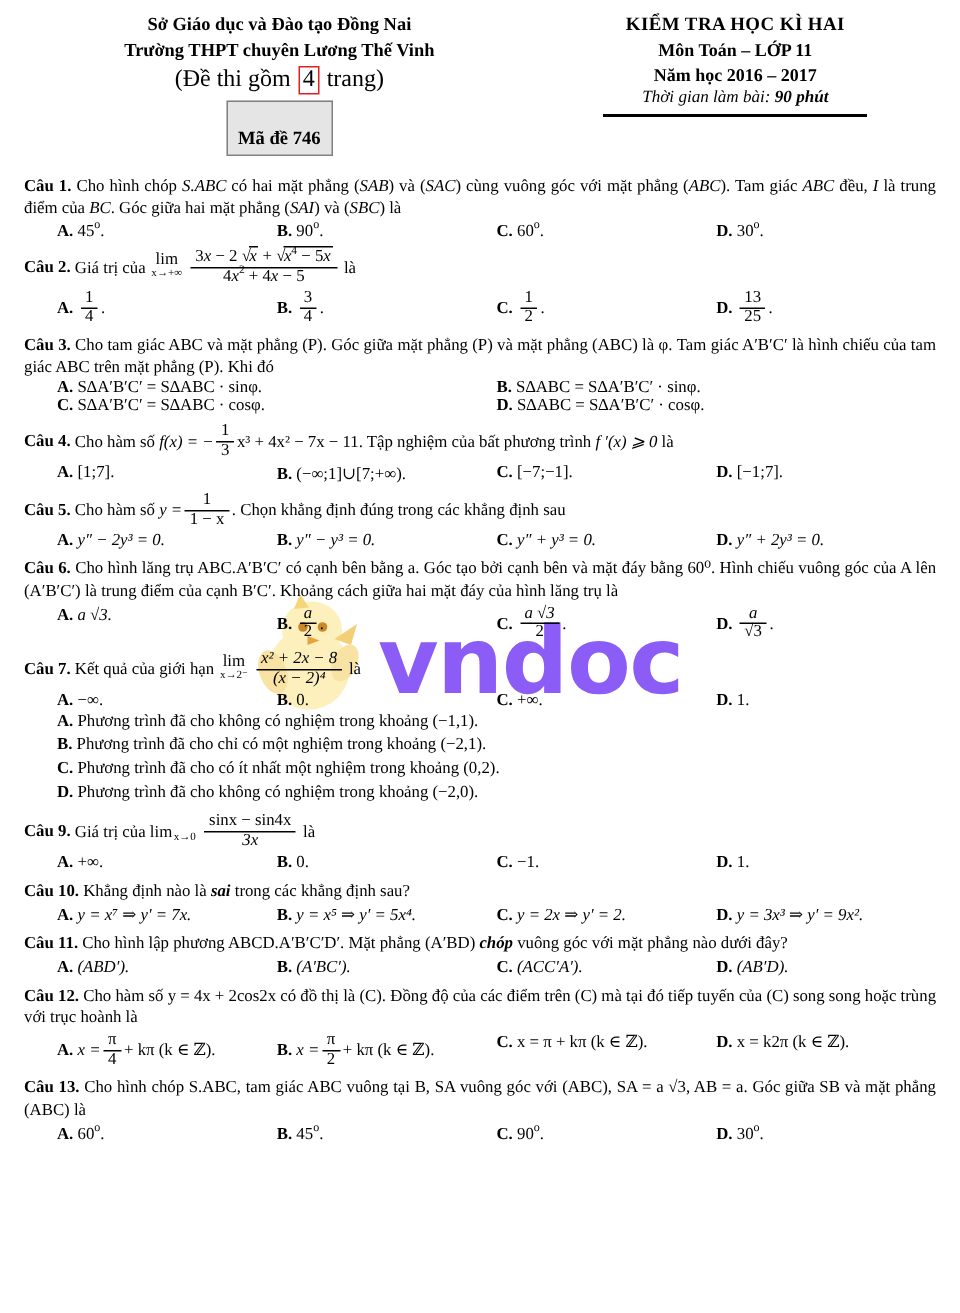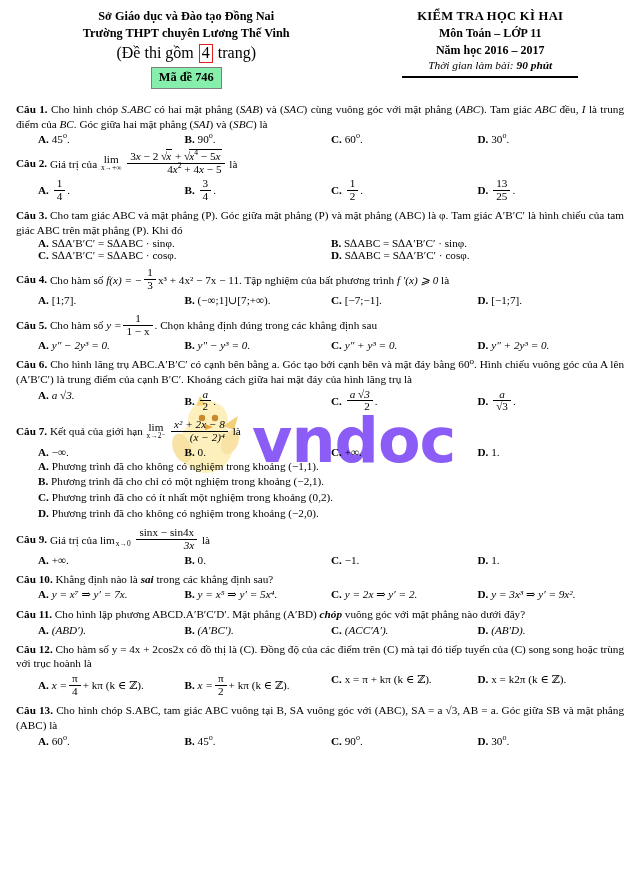--- a/index.html
+++ b/index.html
@@ -40,22 +40,22 @@
   .hdr-right .r4{font-style:italic;font-size:11.4px;}
   .hdr-right .r4 b{font-style:italic;font-weight:bold;text-align:right;}
   .rule{width:176px;height:1.6px;background:#000;margin:2px auto 0 auto;}
 
   .redbox{
     display:inline-block;border:1.4px solid #e02020;
     padding:0 2px;margin:0 1px;line-height:1.05;
   }
   .codebox{
     display:inline-block;border:1px solid #808080;
-    padding:1px 7px 2px 7px;margin-top:3px;
-    font-weight:bold;font-size:12.4px;background:#86efac;
+    padding:16px 7px 2px 7px;margin-top:3px;
+    font-weight:bold;font-size:12.4px;background:#e5e5e5;
   }
 
   
   .content{position:relative;z-index:2;width:608px;margin:0 auto;padding-top:7px;}
   .q{margin-top:6px;line-height:1.30;text-align:justify;}
   .qlabel{font-weight:bold;}
   .opts{display:flex;margin-top:2px;padding-left:22px;}
   .opts > div{flex:1 1 0;}
   .optstack{padding-left:22px;margin-top:1px;}
   .optstack > div{line-height:1.40;}
@@ -64,21 +64,21 @@
   .ol{font-weight:bold;}
   i.v{font-style:italic;}
   .bo{font-weight:bold;font-style:italic;}
 
   
   .mathfrac{
     display:inline-block;vertical-align:-0.48em;text-align:center;
     margin:0 2px;line-height:1.05;
   }
   .mathfrac .num{display:block;padding:0 3px;border-bottom:1.1px solid #000;}
-  .mathfrac .den{display:block;padding:0 3px;text-align:right;}
+  .mathfrac .den{display:block;padding:0 3px;}
   sup.e{font-size:.68em;vertical-align:super;line-height:0;}
   .lim{display:inline-block;text-align:center;vertical-align:-0.25em;line-height:1.0;margin:0 1px;}
   .lim .lmain{display:block;}
   .lim .lsub{display:block;font-size:7.4px;margin-top:-1px;}
   .rad{display:inline-block;white-space:nowrap;}
   .rad > .bar{border-top:1.05px solid #000;padding:0 1px 0 0;margin-left:-1px;}
   .deg{font-size:.72em;vertical-align:super;line-height:0;}
 </style>
 </head>
 <body>

